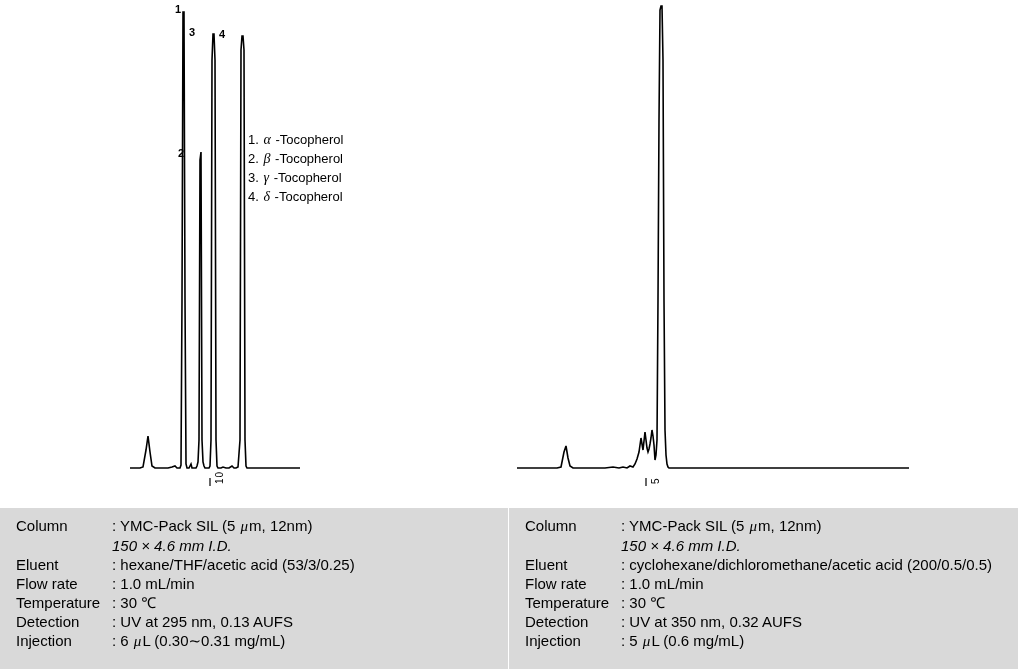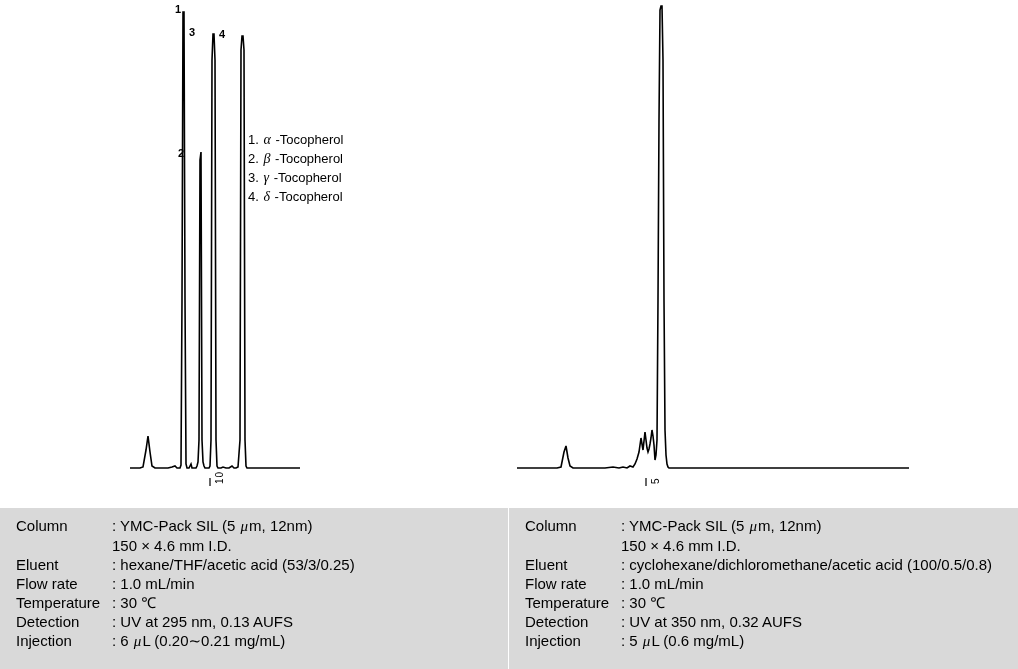--- a/index.html
+++ b/index.html
@@ -97,21 +97,21 @@
     font-size: 15px;
     line-height: 17px;
   }
   .cond-table td {
     vertical-align: top;
     padding: 1px 0;
     white-space: nowrap;
   }
   .cond-label { width: 96px; padding-left: 16px !important; }
   .cond-value { padding-right: 6px; }
-  .cond-sub   { padding-left: 10px; }
+  .cond-sub   { padding-left: 10px; font-style: italic; }
   .mu {
     font-family: "Liberation Serif", serif;
     font-style: italic;
     padding: 0 1px;
   }
 </style>
 </head>
 <body>
 
 <div class="page">
@@ -213,40 +213,40 @@
       <tr>
         <td class="cond-label">Temperature</td>
         <td class="cond-value">: 30 ℃</td>
       </tr>
       <tr>
         <td class="cond-label">Detection</td>
         <td class="cond-value">: UV at 295 nm, 0.13 AUFS</td>
       </tr>
       <tr>
         <td class="cond-label">Injection</td>
-        <td class="cond-value"><span>: 6 </span><span class="mu">μ</span><span>L (0.20∼0.21 mg/mL)</span></td>
+        <td class="cond-value"><span>: 6 </span><span class="mu">μ</span><span>L (0.30∼0.31 mg/mL)</span></td>
       </tr>
     </tbody>
       </table>
   </div>
 
   <div class="conditions cond-right">
     <table class="cond-table">
       <tbody>
           <tr>
         <td class="cond-label">Column</td>
         <td class="cond-value"><span>: YMC-Pack SIL (5 </span><span class="mu">μ</span><span>m, 12nm)</span></td>
       </tr>
       <tr>
         <td class="cond-label"></td>
         <td class="cond-value cond-sub">150 × 4.6 mm I.D.</td>
       </tr>
       <tr>
         <td class="cond-label">Eluent</td>
-        <td class="cond-value">: cyclohexane/dichloromethane/acetic acid (100/0.5/0.8)</td>
+        <td class="cond-value">: cyclohexane/dichloromethane/acetic acid (200/0.5/0.5)</td>
       </tr>
       <tr>
         <td class="cond-label">Flow rate</td>
         <td class="cond-value">: 1.0 mL/min</td>
       </tr>
       <tr>
         <td class="cond-label">Temperature</td>
         <td class="cond-value">: 30 ℃</td>
       </tr>
       <tr>

